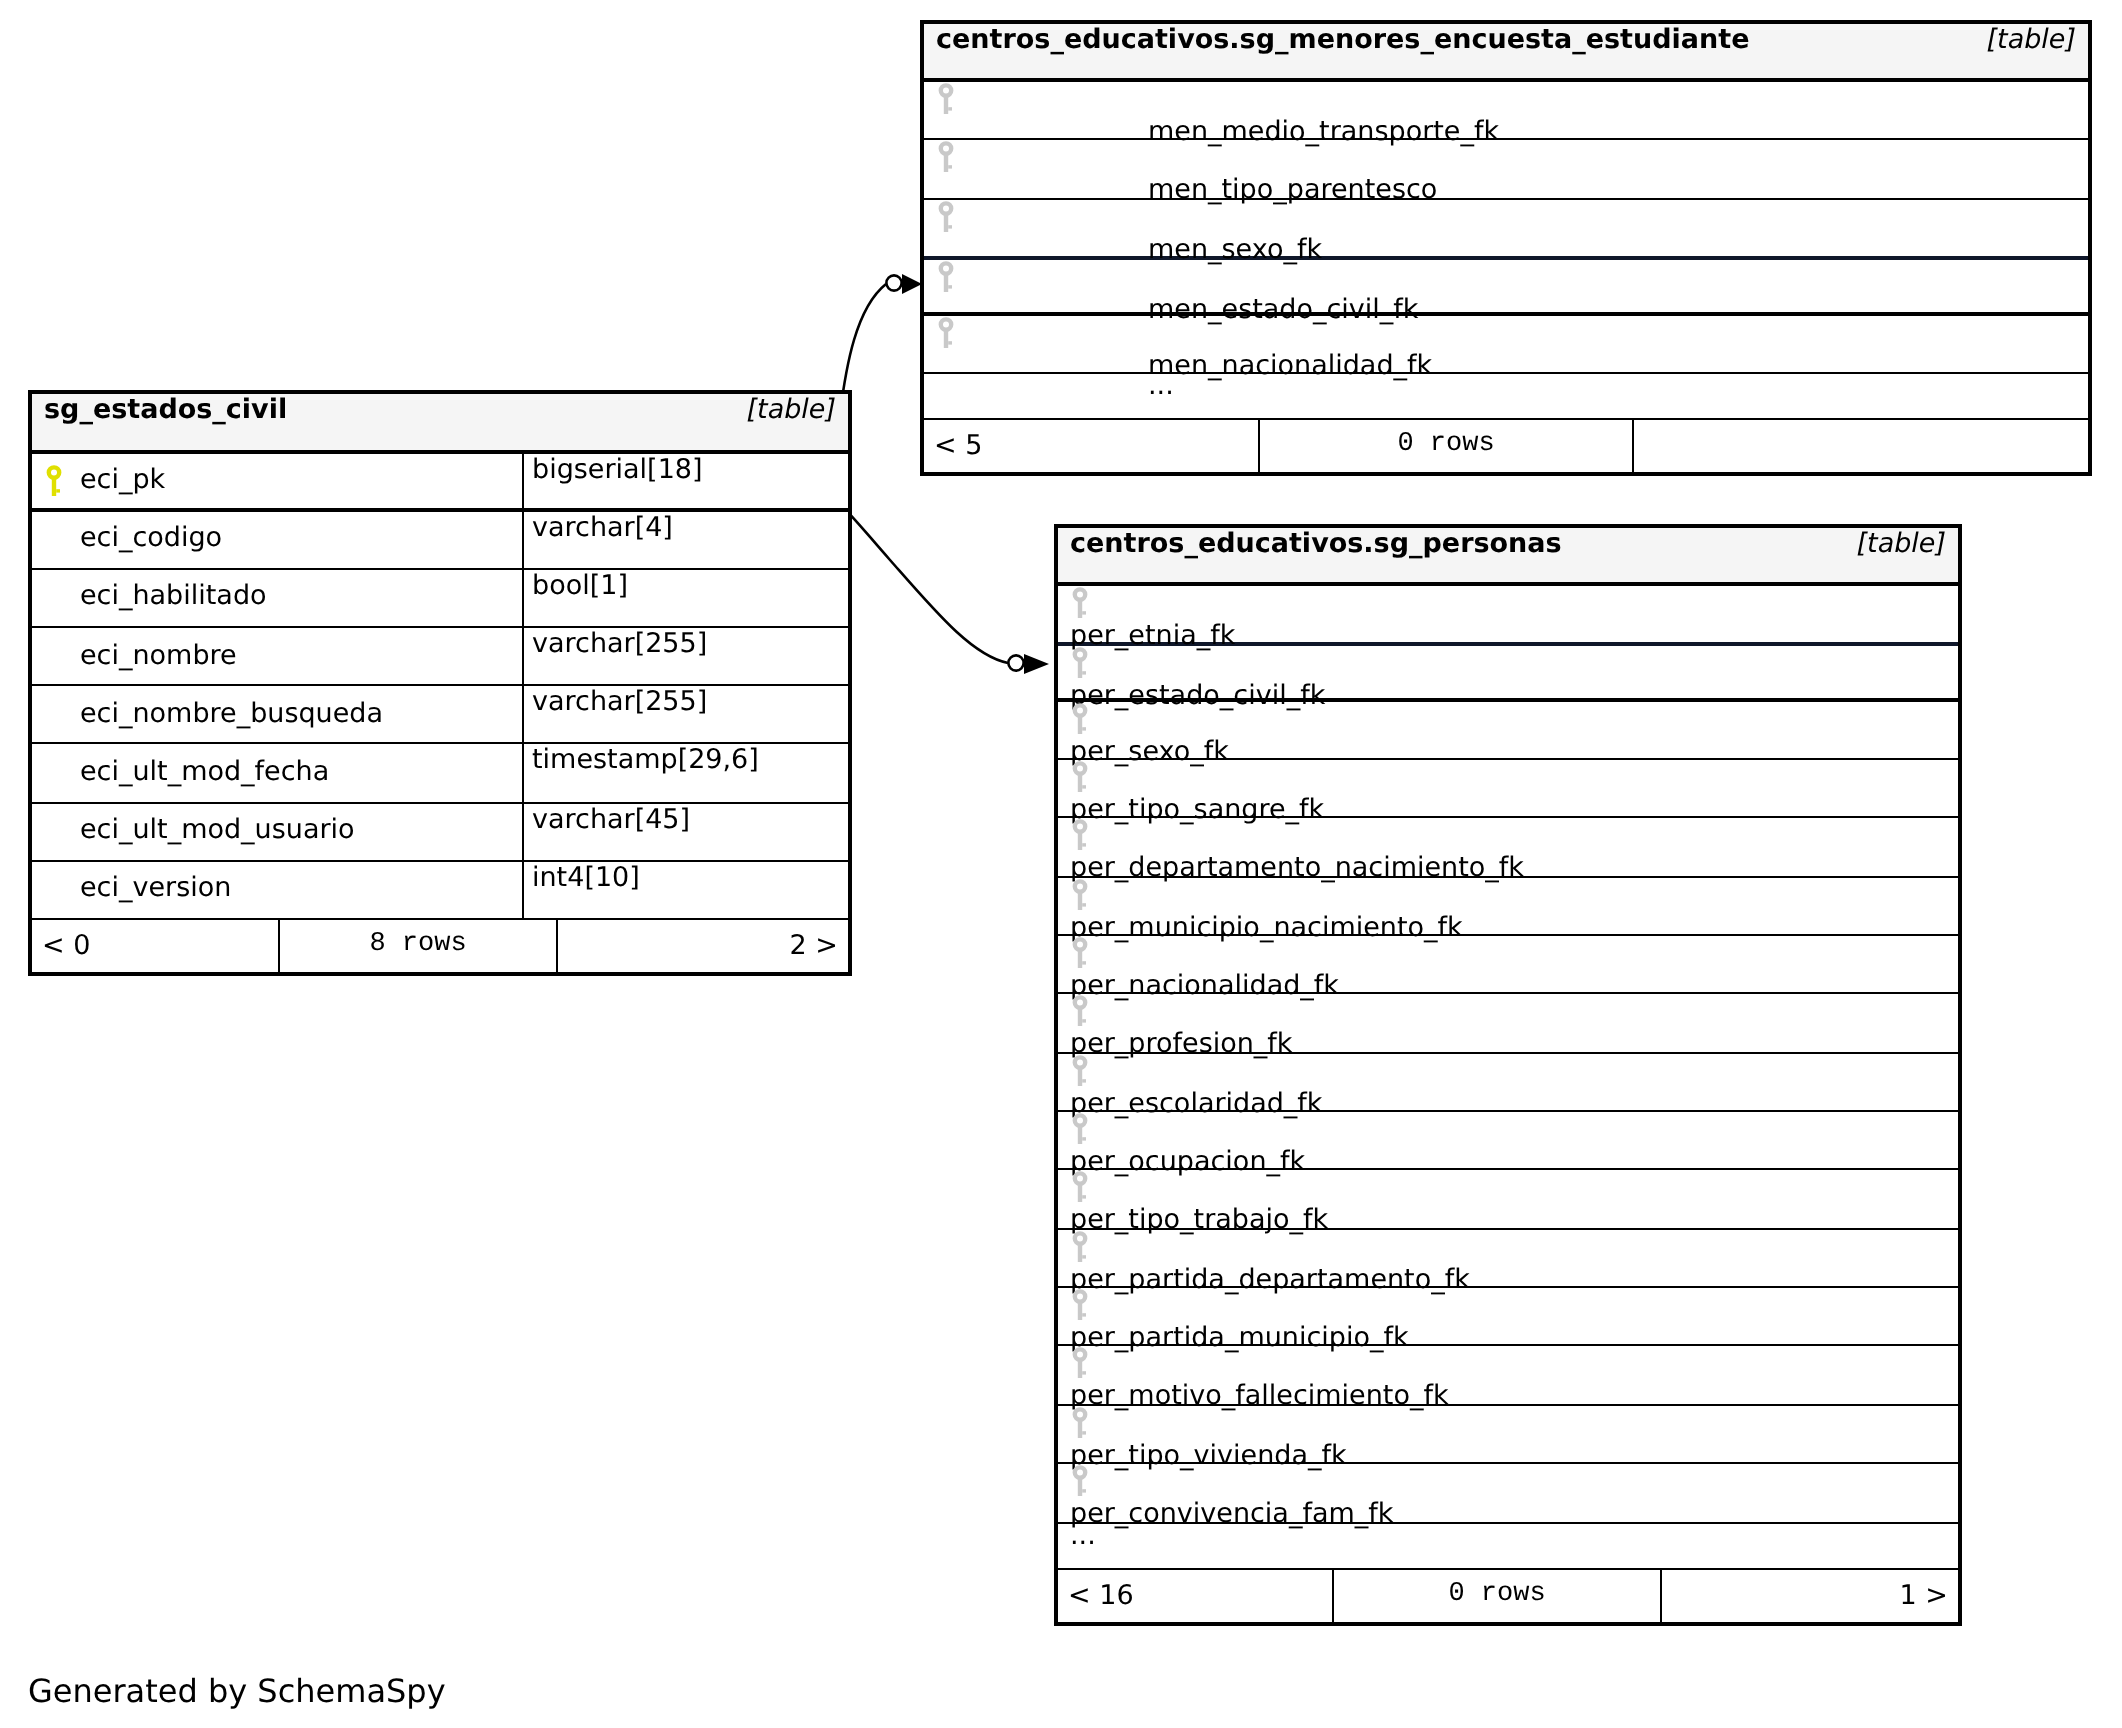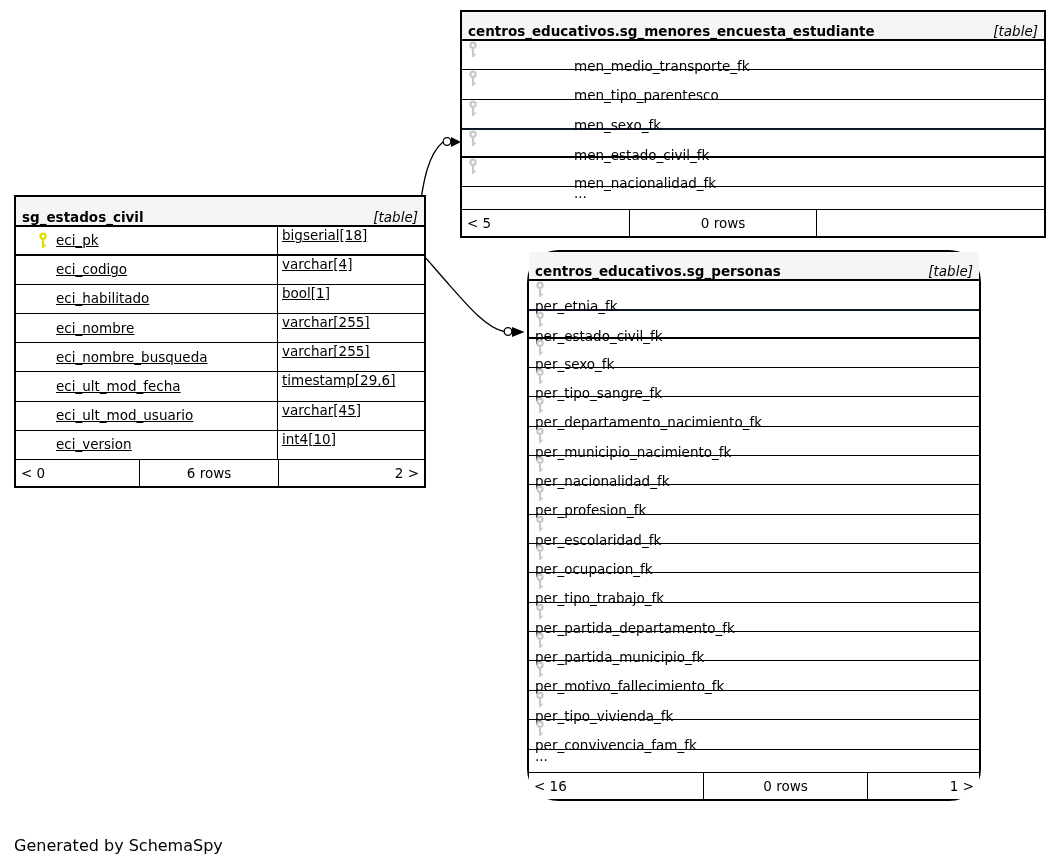--- a/index.html
+++ b/index.html
@@ -15,29 +15,29 @@
   
   .db-table {
     position: absolute;
     border: 2px solid #000;
     background: #fff;
     font-size: 13.5px;
     z-index: 2;
   }
   #t0 { left: 14px;  top: 195px; width: 412px; --hh: 30px; --rh: 29.1px; }
   #t1 { left: 460px; top: 10px;  width: 586px; --hh: 29px; --rh: 29.4px; }
-  #t2 { left: 527px; top: 250px; width: 454px; border-radius: 32px; --hh: 29px; --rh: 29.35px; }
+  #t2 { left: 527px; top: 262px; width: 454px; --hh: 29px; --rh: 29.35px; }
 
   .tbl-header {
     height: var(--hh);
     background: #f5f5f5;
     border-bottom: 2px solid #000;
     display: flex;
     justify-content: space-between;
-    align-items: flex-end;
+    align-items: flex-start;
     padding: 0 6px;
     white-space: nowrap;
   }
   .tbl-title { font-weight: bold; }
   .tbl-tag   { font-weight: normal; margin-left: 12px; font-style: italic; }
 
   .row {
     height: var(--rh);
     border-bottom: 1px solid #000;
     display: flex;
@@ -52,21 +52,21 @@
   .key-slot {
     width: 10px;
     flex: 0 0 auto;
     display: flex;
     align-items: center;
     margin-right: 8px;
   }
   .label { line-height: 1; }
 
   
-  #t0 .row { padding-left: 16px; text-decoration: underline; }
+  #t0 .row { padding-left: 0; }
   #t0 .cell.name {
     width: 246px;
     height: 100%;
     display: flex;
     align-items: center;
     padding-left: 6px;
     border-right: 1px solid #000;
   }
   #t0 .cell.type { flex: 1; padding-left: 4px; }
 
@@ -77,25 +77,25 @@
     height: 26px;
     display: flex;
     align-items: stretch;
     font-size: 13.5px;
     background: #fff;
     white-space: nowrap;
   }
   .fcell { display: flex; align-items: center; border-right: 1px solid #000; }
   .fcell:last-child { border-right: none; }
   .fcell.fl { justify-content: flex-start; padding-left: 5px; }
-  .fcell.fc { justify-content: center; }
+  .fcell.fc { justify-content: center; font-family: Liberation Mono, monospace; }
   .fcell.fr { justify-content: flex-end; padding-right: 5px; flex: 1; }
   #t0 .fl { width: 124px; } #t0 .fc { width: 139px; }
   #t1 .fl { width: 168px; } #t1 .fc { width: 187px; }
-  #t2 .fl { width: 175px; } #t2 .fc { width: 164px; }
+  #t2 .fl { width: 138px; } #t2 .fc { width: 164px; }
 
   
   .relations {
     position: absolute;
     left: 0; top: 0;
     z-index: 1;
     pointer-events: none;
   }
 
   .generator-note {
@@ -185,21 +185,21 @@
       <div class="row">
         <div class="cell name">
           <span class="key-slot"></span>
           <span class="label">eci_version</span>
         </div>
         <div class="cell type">int4[10]</div>
       </div>
     </div>
   <div class="tbl-footer">
     <div class="fcell fl">&lt; 0</div>
-    <div class="fcell fc">6 rows</div>
+    <div class="fcell fc">8 rows</div>
     <div class="fcell fr">2 &gt;</div>
   </div>
 </div>
 
 <div class="db-table" id="t1">
   <div class="tbl-header">
     <span class="tbl-title">centros_educativos.sg_menores_encuesta_estudiante</span>
     <span class="tbl-tag">[table]</span>
   </div>
   <div class="rows">

